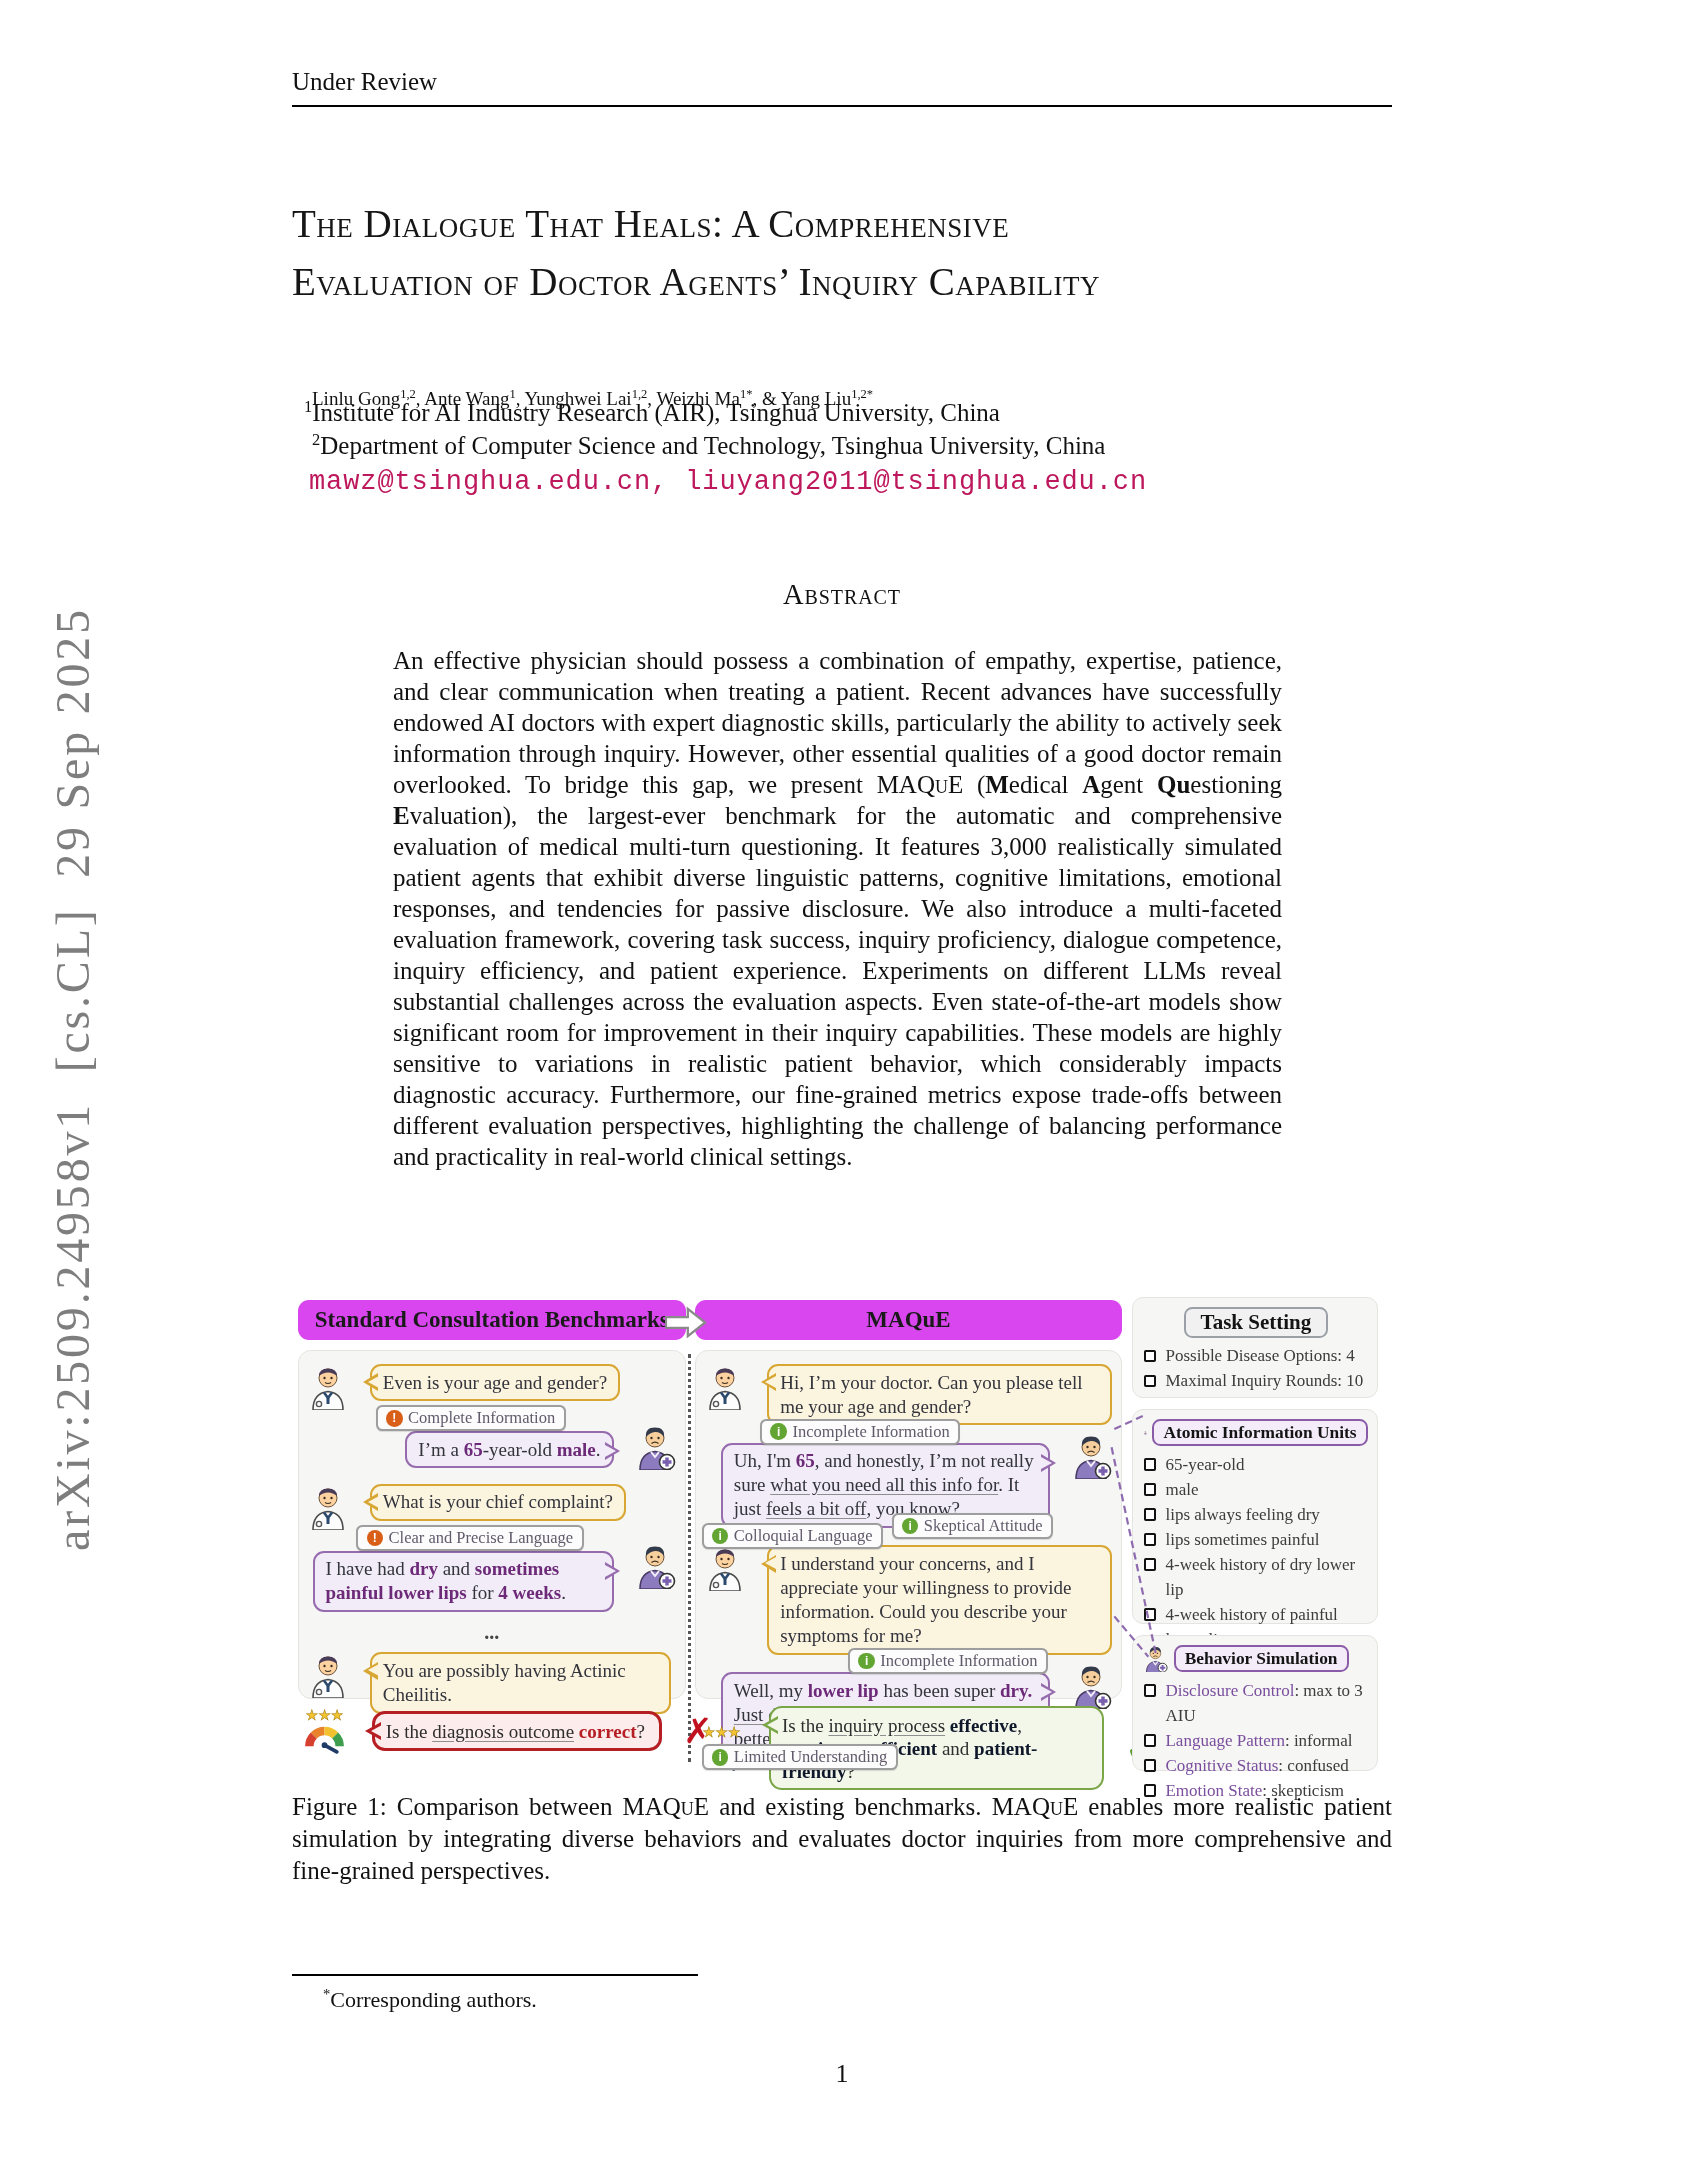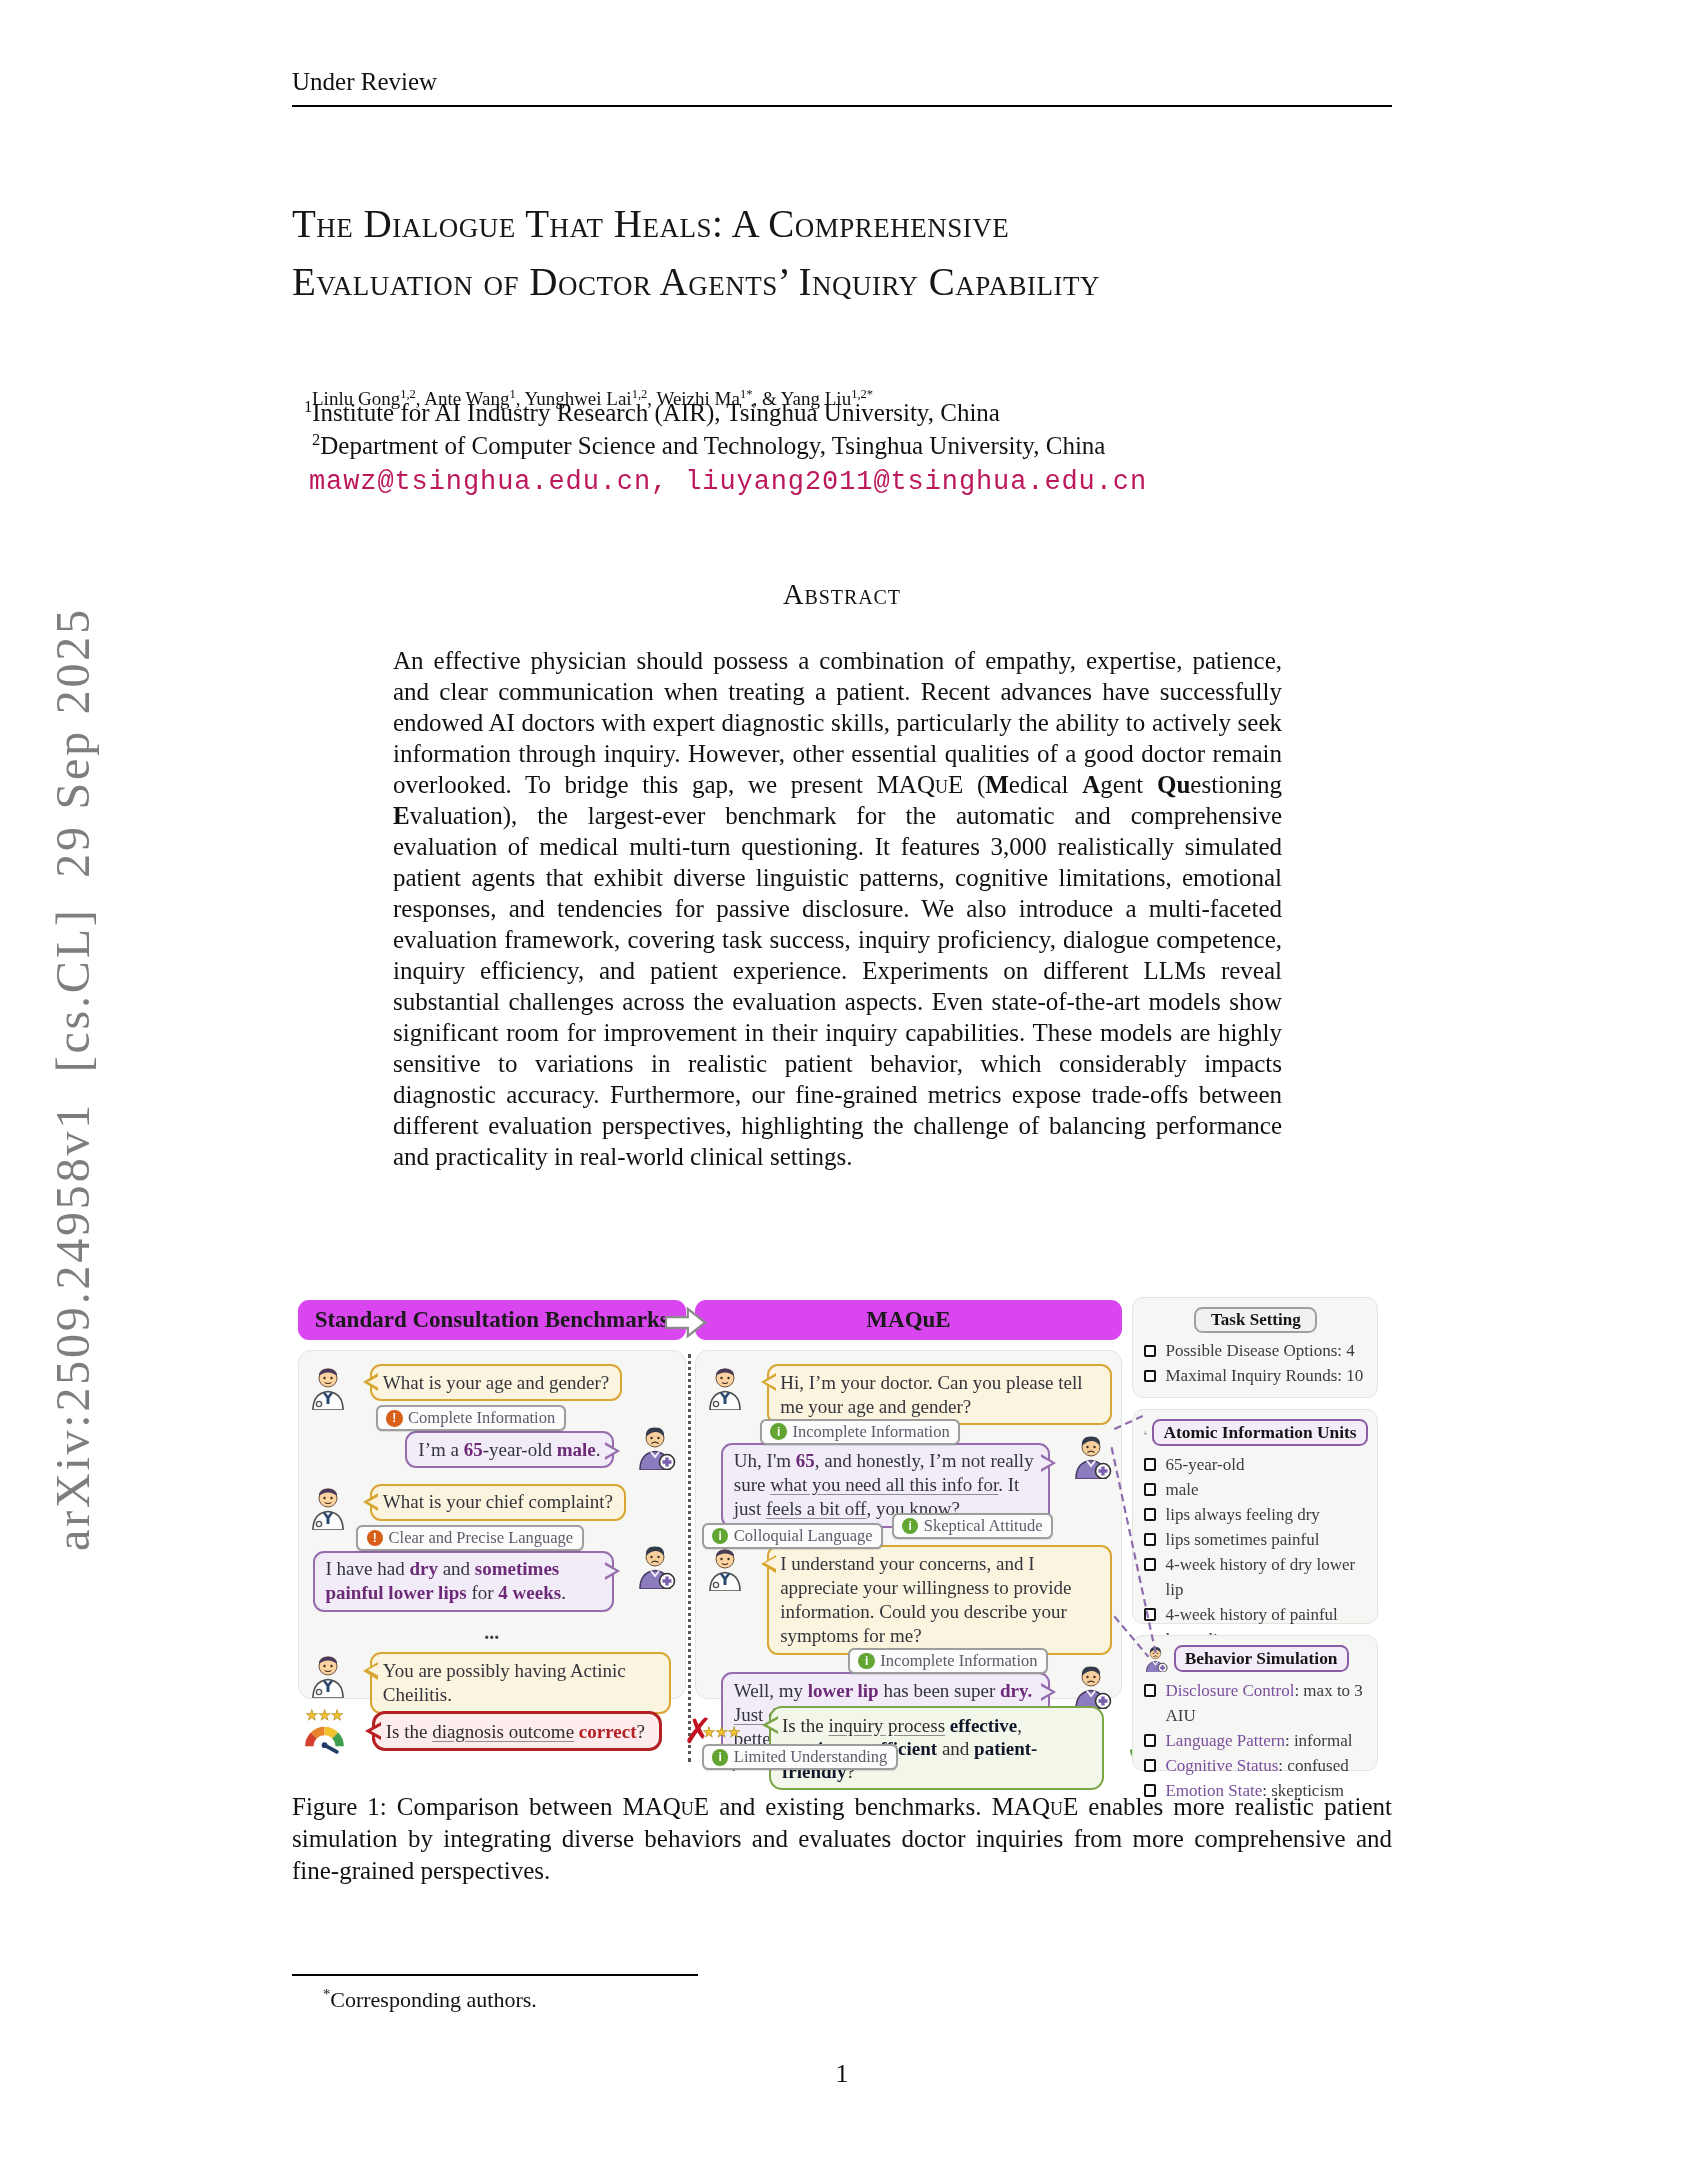--- a/index.html
+++ b/index.html
@@ -91,21 +91,21 @@
   .verdict.yes{color:#5a9e32;}
 
   .sidecol{position:absolute;left:838px;top:3.7px;width:246px;}
   .sidebox{position:absolute;left:0;background:#f6f6f4;border:0.9px solid #e4e4e0;border-radius:11px;
     padding:9.2px 9.2px 9.2px 11px;box-sizing:border-box;width:246px;}
   .box-task{top:0px;height:101px;}
   .box-aiu{top:112px;height:215px;}
   .box-beh{top:338px;height:136px;}
   .sidebox .hdr{display:flex;align-items:center;justify-content:center;gap:5.5px;margin-bottom:5.5px;}
   .pill-task{display:inline-block;background:#f1f1f1;border:2.8px solid #9aa0a6;border-radius:8.3px;
-    font-weight:bold;font-size:17px;padding:0.9px 14.7px;color:#141414;}
+    font-weight:bold;font-size:21px;padding:0.9px 14.7px;color:#141414;}
   .pill-purple{display:inline-block;background:#f5ecfa;border:2.8px solid #8a5ca8;border-radius:8.3px;
     font-weight:bold;font-size:17.4px;padding:0.9px 9.2px;color:#141414;white-space:nowrap;}
   .side-item{display:flex;align-items:flex-start;gap:9.2px;font-size:17px;line-height:25px;color:#3c3c3c;}
   .cbx{flex:0 0 auto;width:8.3px;height:8.3px;border:2.8px solid #121212;border-radius:1.8px;margin-top:6.4px;background:#fff;}
 
   .connector-svg{position:absolute;left:0;top:0;width:1084px;height:474px;pointer-events:none;z-index:5;}
 </style>
 </head>
 <body>
 
@@ -171,21 +171,21 @@
   </svg>
   <div class="pill pill-mid">MAQuE</div>
 
   <div class="divider-dotted"></div>
 
   <div class="panel panel-left">
     <div class="turn">
       <svg class="avatar" width="40" height="46" viewBox="0 0 40 46">
           <use href="#doctor-avatar"></use>
         </svg>
-      <div class="bubble doc" style="max-width:275px"><span>What is your age and gender?</span></div>
+      <div class="bubble doc" style="max-width:275px"><span>Even is your age and gender?</span></div>
     </div>
     <div class="turn right">
       <div class="chip" style="top:-18.4px;right:110px">
         <span class="ico warn">!</span>
         <span>Complete Information</span>
       </div>
       <div class="bubble pat" style="max-width:257px;margin-top:7.3px"><span>I’m a </span><span class="seg-em">65</span><span>-year-old </span><span class="seg-em">male</span><span>.</span></div>
       <svg class="avatar" width="40" height="46" viewBox="0 0 40 46">
           <use href="#patient-avatar"></use>
         </svg>

